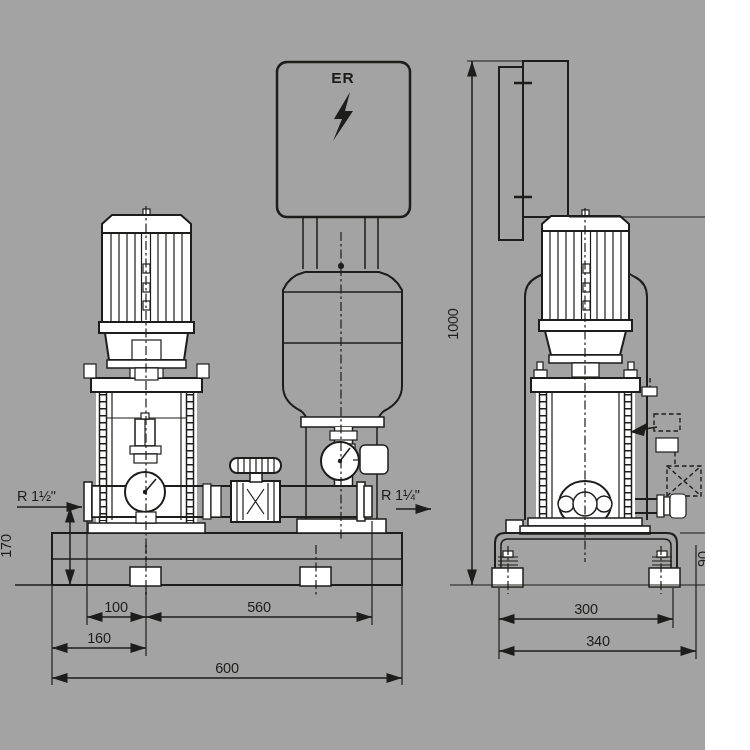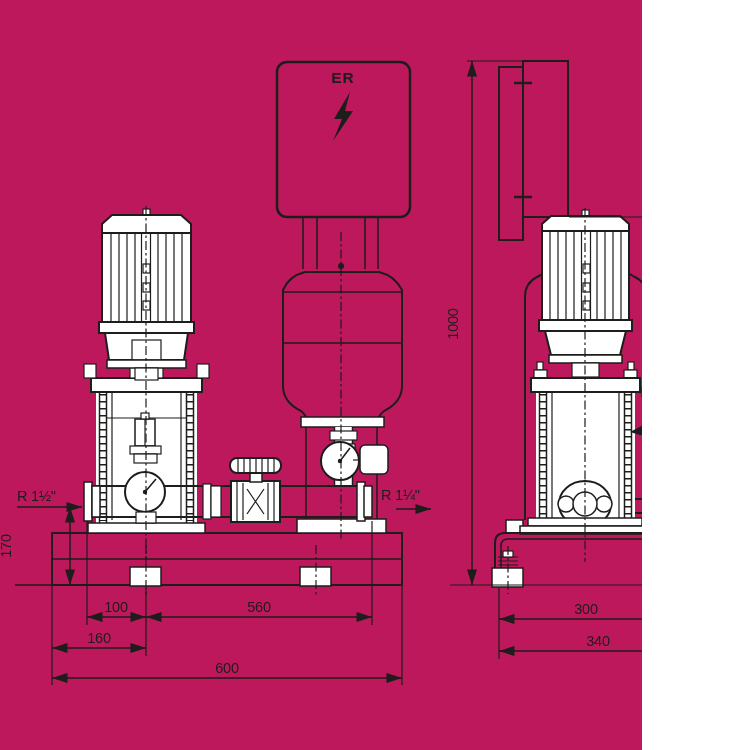--- a/index.html
+++ b/index.html
@@ -1,16 +1,16 @@
 <!DOCTYPE html>
 <html><head>
 <meta charset="utf-8">
 <style>
   html,body{margin:0;padding:0;background:#fff;}
-  .page{width:642px;height:750px;background:#be185d;position:relative;overflow:hidden;}
+  .page{width:705px;height:750px;background:#a3a3a3;position:relative;overflow:hidden;}
   svg{display:block;}
   .ln{stroke:#1d1d1b;fill:none;stroke-width:2;}
   .t15{stroke-width:1.5;}
   .t12{stroke-width:1.2;}
   .t25{stroke-width:2.5;}
   .fw{fill:#ffffff;}
   .fk{fill:#1d1d1b;stroke:none;}
   .cl{stroke:#1d1d1b;fill:none;stroke-width:1.2;stroke-dasharray:9 3 2.5 3;}
   .hid{stroke:#1d1d1b;fill:none;stroke-width:1.4;stroke-dasharray:4.5 3;}
   .rail{stroke:#1d1d1b;fill:none;stroke-width:8;stroke-dasharray:1.6 5.4;}

